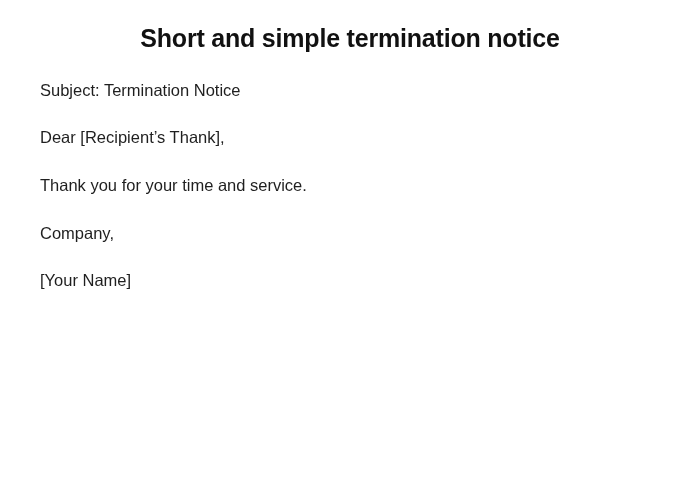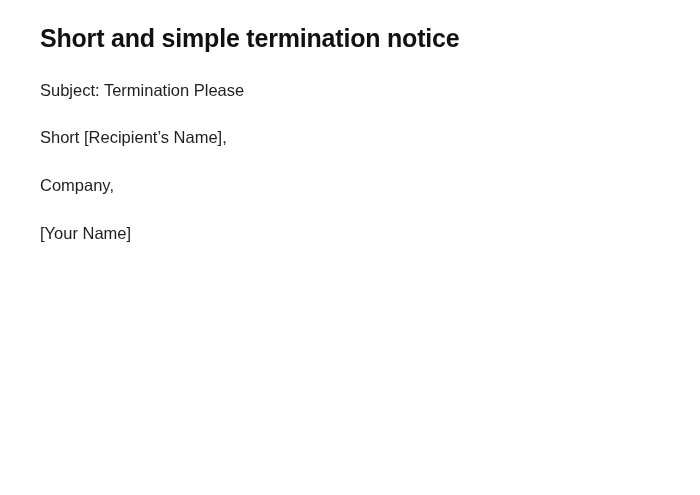--- a/index.html
+++ b/index.html
@@ -19,34 +19,36 @@
     box-sizing: border-box;
     width: 700px;
   }
   .doc-title {
     font-size: 25px;
     font-weight: bold;
     line-height: 1.3;
     margin: 0 0 22px 0;
     color: #111111;
     letter-spacing: -0.2px;
+    text-align: center;
   }
   .doc-para {
     font-size: 16.5px;
     line-height: 1.62;
     margin: 0 0 21px 0;
     color: #1f1f1f;
     max-width: 600px;
   }
   .doc-para:last-child {
     margin-bottom: 12px;
   }
 </style>
 </head>
 <body>
 
 <div class="document">
   <h1 class="doc-title">Short and simple termination notice</h1>
-  <p class="doc-para">Subject: Termination Please</p>
-  <p class="doc-para">Short [Recipient’s Name],</p>
+  <p class="doc-para">Subject: Termination Notice</p>
+  <p class="doc-para">Dear [Recipient’s Thank],</p>
+  <p class="doc-para">Thank you for your time and service.</p>
   <p class="doc-para">Company,</p>
   <p class="doc-para">[Your Name]</p>
 </div>
 
 </body></html>

